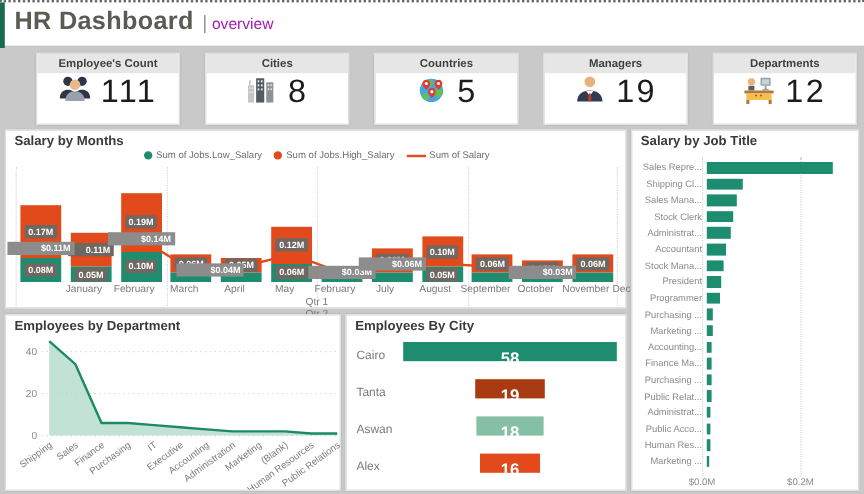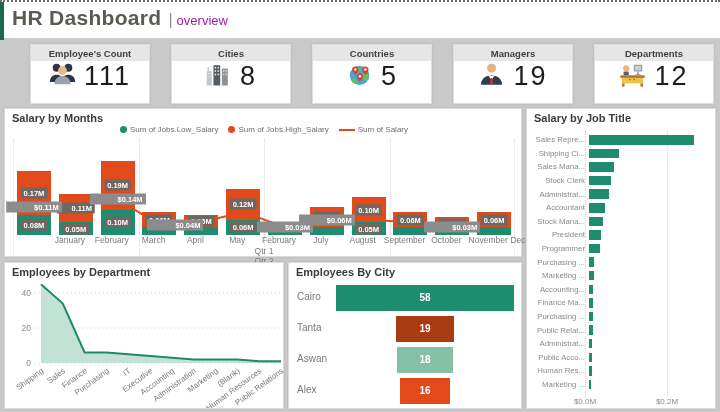--- a/index.html
+++ b/index.html
@@ -53,21 +53,21 @@
     white-space:nowrap;overflow:hidden;flex:none;}
   .jbar{height:9.5px;flex:none;}
   #job-grid0,#job-grid2{position:absolute;top:22px;height:266px;width:0;border-left:1px dotted #d4d4d4;}
   .jaxis{position:absolute;top:288px;font-size:8px;color:#8a8a8a;transform:translateX(-50%);}
   
   #dept-svg{position:absolute;left:0px;top:18px;}
   #city-rows{position:absolute;left:0;top:20px;width:234px;}
   .crow{position:relative;height:30px;margin-bottom:1px;}
   .clabel{position:absolute;left:8px;top:8px;font-size:10px;color:#7a7a7a;}
   .cbarzone{position:absolute;left:46px;right:8px;top:2px;height:26px;display:flex;justify-content:center;}
-  .cbar{height:26px;line-height:26px;text-align:center;color:#fff;font-size:10px;font-weight:bold;}
+  .cbar{height:16px;line-height:26px;text-align:center;color:#fff;font-size:14px;font-weight:bold;}
 </style>
 </head>
 <body>
 
 <div id="header">
   <div id="accent-stripe" style="background: rgb(26, 106, 80);"></div>
   <div id="title-line">
     <span id="main-title">HR Dashboard</span><span id="title-sep">|</span><span id="subtitle">overview</span>
   </div>
 </div>

